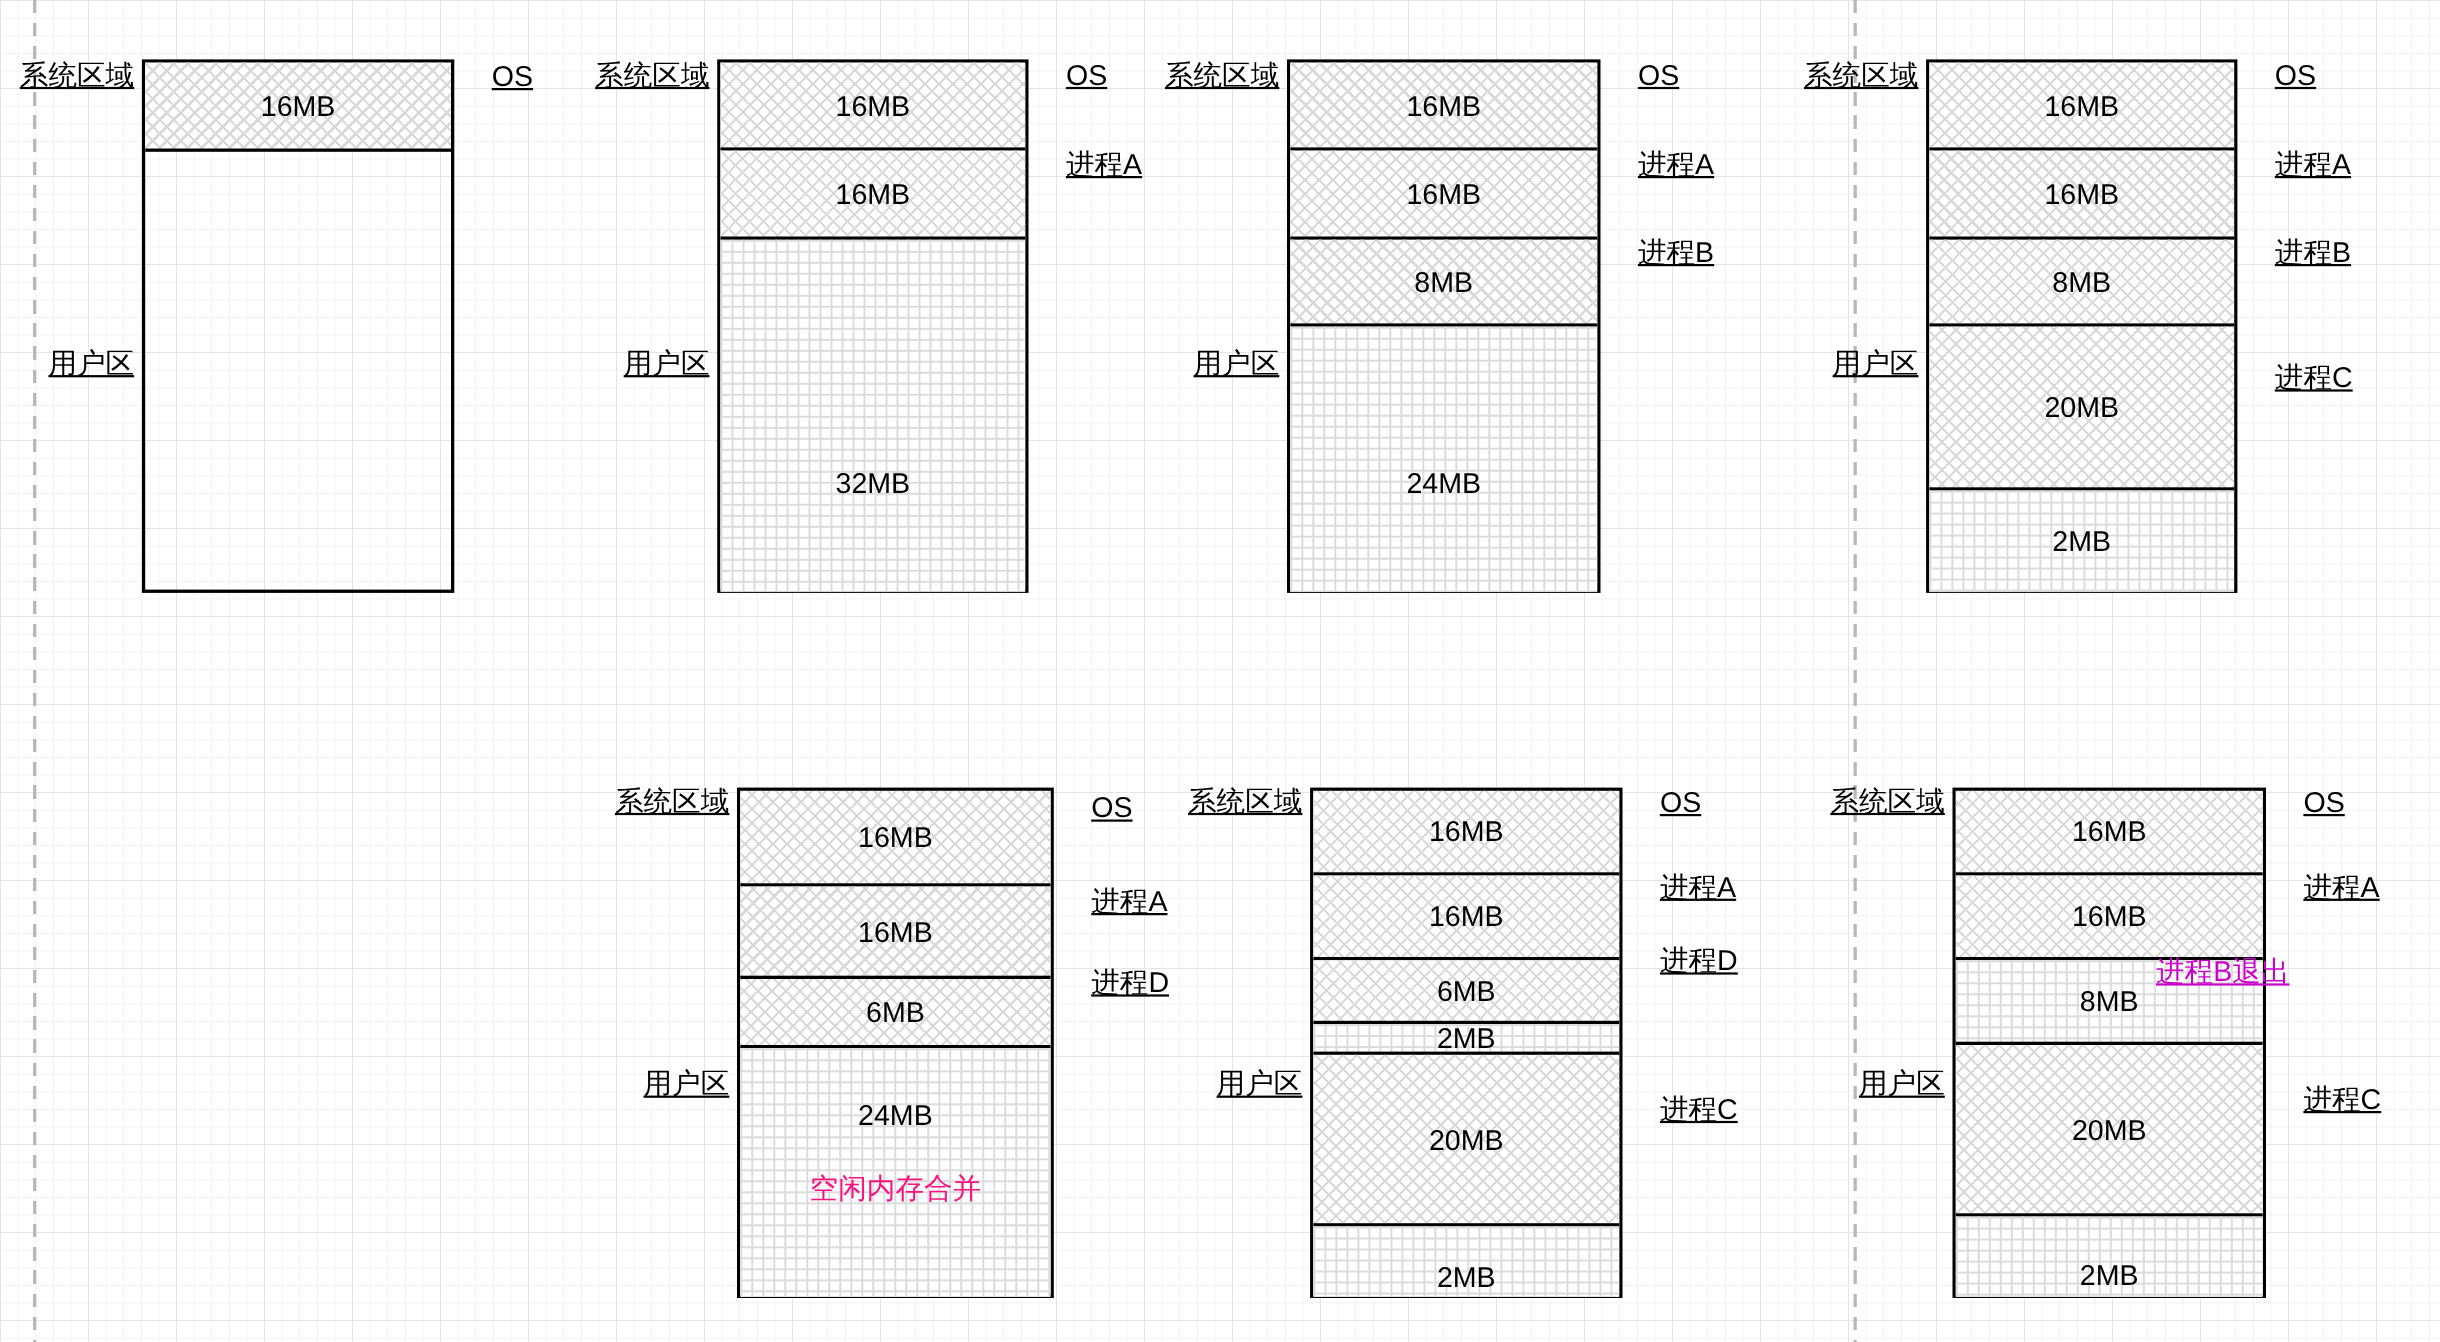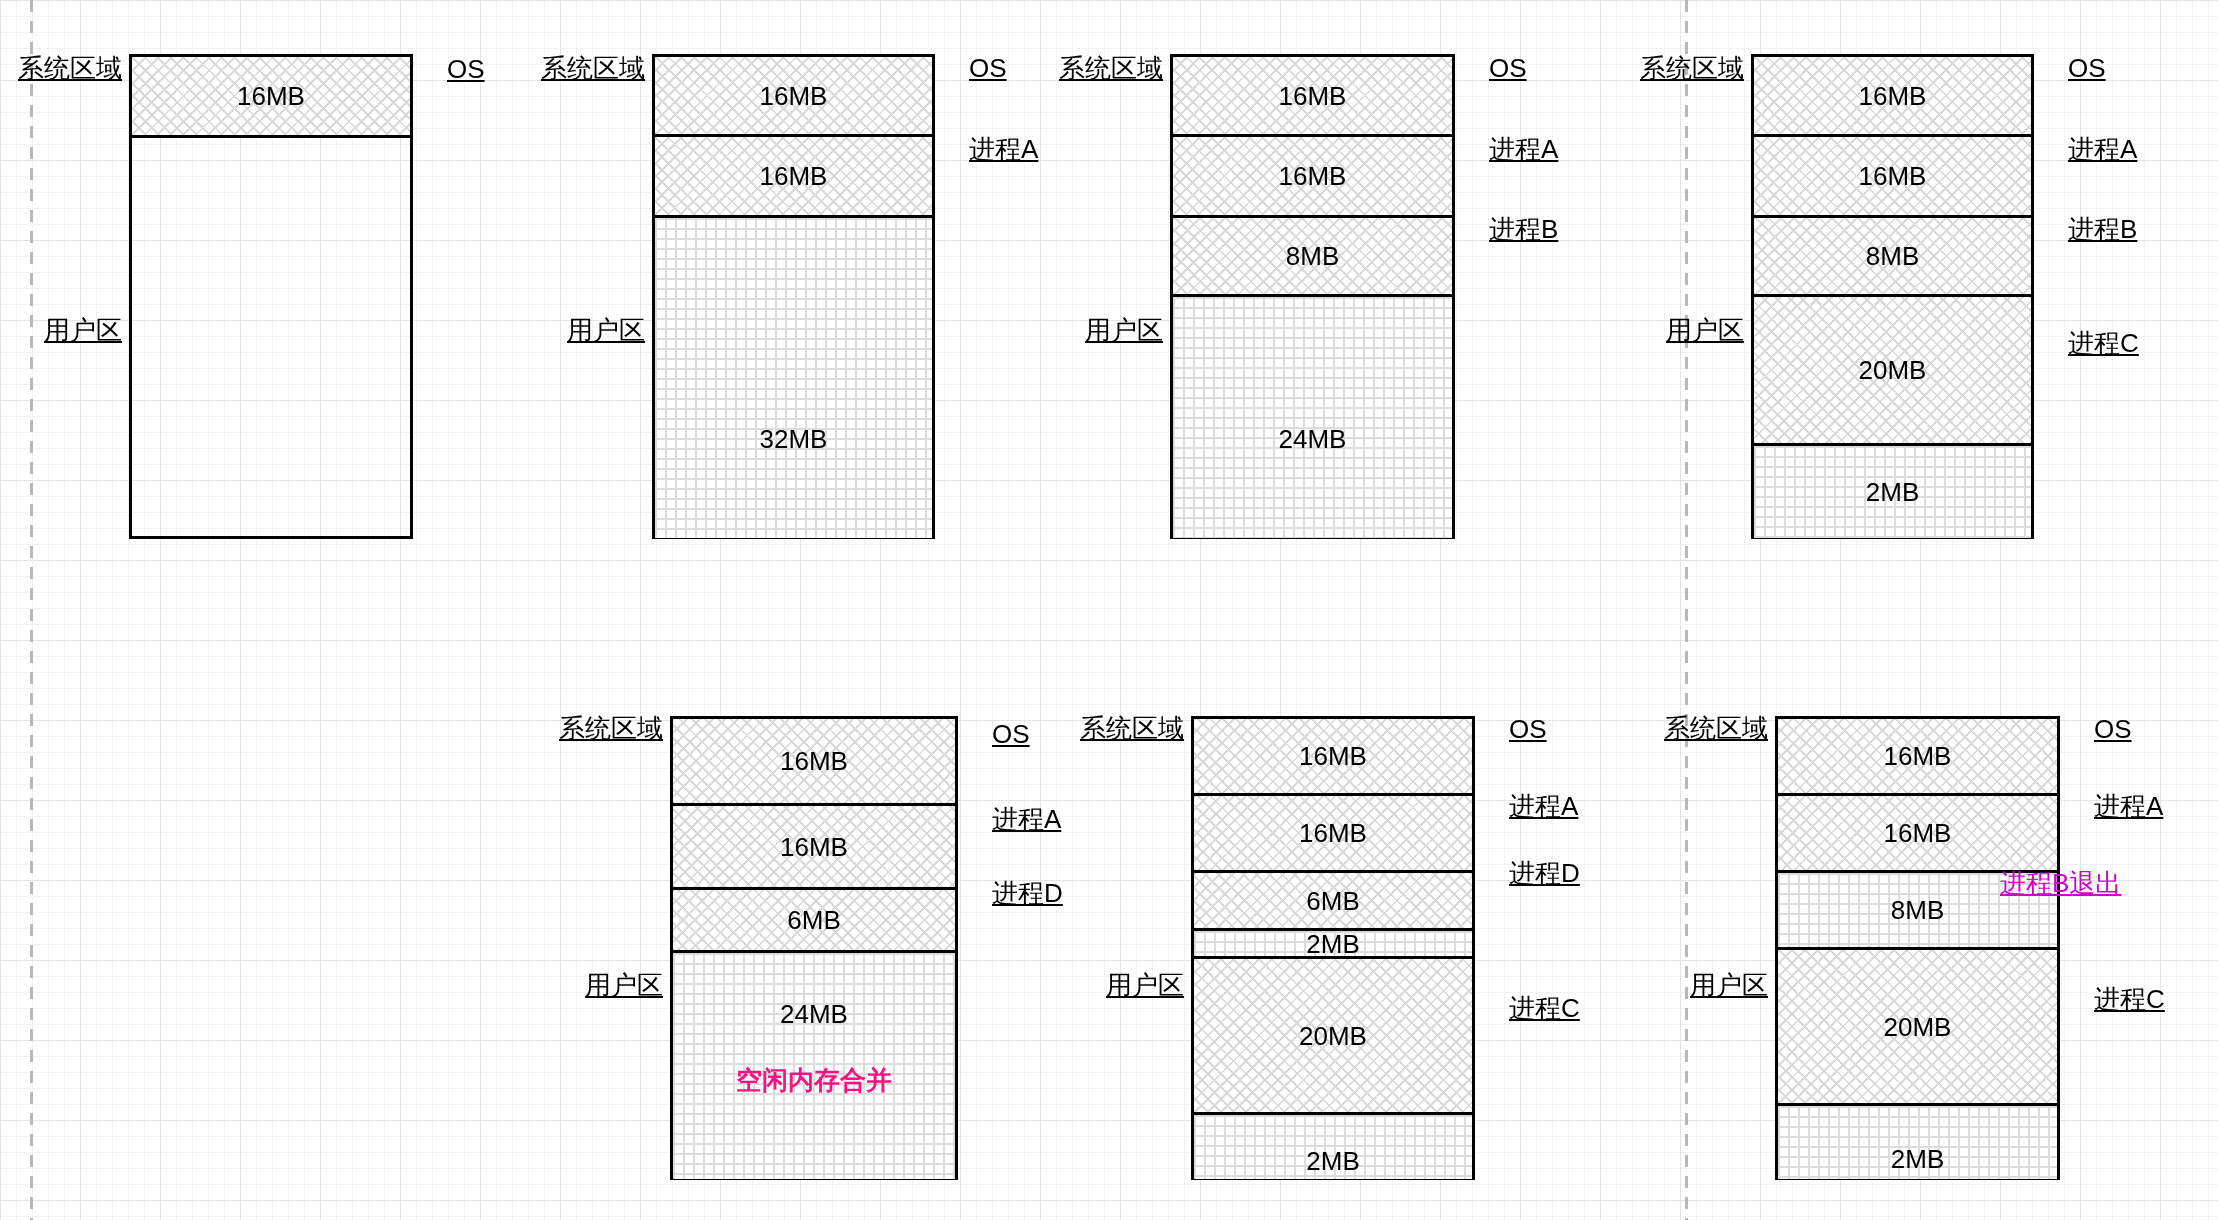--- a/index.html
+++ b/index.html
@@ -125,21 +125,21 @@
           <div class="block-label centered">16MB</div>
         </div>
         <div class="mem-block fill-hatch has-divider" style="height: 84px;">
           <div class="block-label centered">16MB</div>
         </div>
         <div class="mem-block fill-hatch has-divider" style="height: 63px;">
           <div class="block-label centered">6MB</div>
         </div>
         <div class="mem-block fill-grid" style="height: 226px;">
           <div class="block-label" style="top: 27%; transform: translateY(-50%);">24MB</div>
-          <div class="block-label" style="top: 56%; transform: translateY(-50%); color: rgb(248, 20, 128); font-weight: bold;">空闲内存合并</div>
+          <div class="block-label" style="top: 56%; transform: translateY(-50%); color: rgb(248, 20, 128);">空闲内存合并</div>
         </div>
       </div>
       <div class="mem-box" style="left: 1191px; top: 688px; width: 284px; height: 464px;">
         <div class="mem-block fill-hatch has-divider" style="height: 77px;">
           <div class="block-label centered">16MB</div>
         </div>
         <div class="mem-block fill-hatch has-divider" style="height: 77px;">
           <div class="block-label centered">16MB</div>
         </div>
         <div class="mem-block fill-hatch has-divider" style="height: 58px;">
@@ -199,17 +199,17 @@
     <div class="side-label left" style="left: 663px; top: 728px;">系统区域</div>
     <div class="side-label left" style="left: 663px; top: 985px;">用户区</div>
     <div class="side-label right" style="left: 1509px; top: 728.5px;">OS</div>
     <div class="side-label right" style="left: 1509px; top: 805.5px;">进程A</div>
     <div class="side-label right" style="left: 1509px; top: 873px;">进程D</div>
     <div class="side-label right" style="left: 1509px; top: 1008px;">进程C</div>
     <div class="side-label left" style="left: 1184px; top: 728px;">系统区域</div>
     <div class="side-label left" style="left: 1184px; top: 985px;">用户区</div>
     <div class="side-label right" style="left: 2094px; top: 728.5px;">OS</div>
     <div class="side-label right" style="left: 2094px; top: 805.5px;">进程A</div>
-    <div class="side-label right" style="left: 2000px; top: 882.5px; color: rgb(204, 0, 204); text-align: center;">进程B退出</div>
+    <div class="side-label right" style="left: 1960px; top: 882.5px; color: rgb(204, 0, 204); text-align: center;">进程B退出</div>
     <div class="side-label right" style="left: 2094px; top: 999px;">进程C</div>
     <div class="side-label left" style="left: 1768px; top: 728px;">系统区域</div>
     <div class="side-label left" style="left: 1768px; top: 985px;">用户区</div>
   </div>
 
 </body></html>

